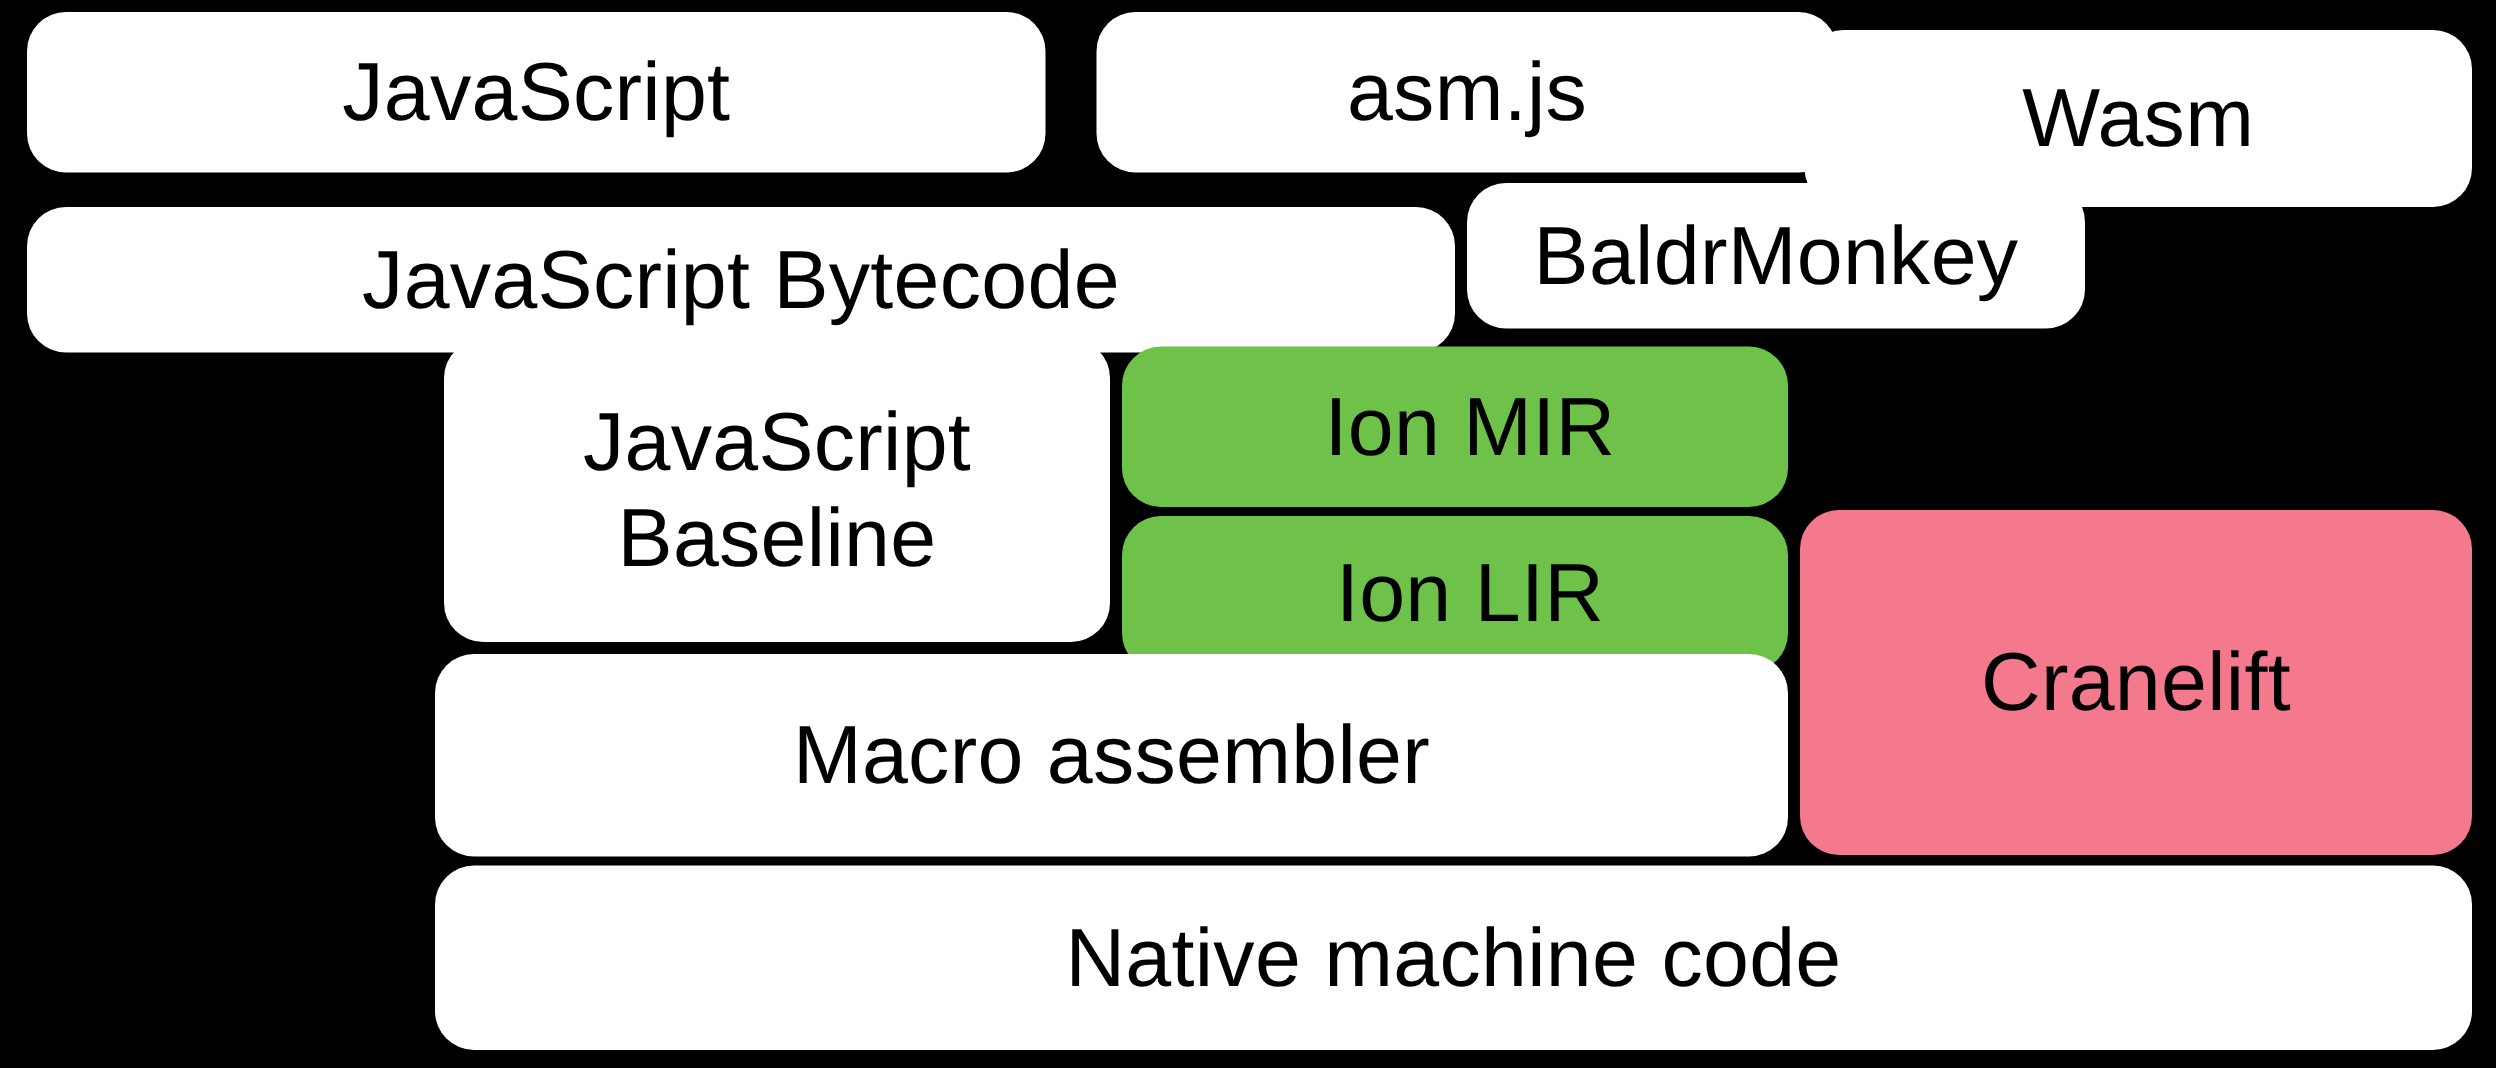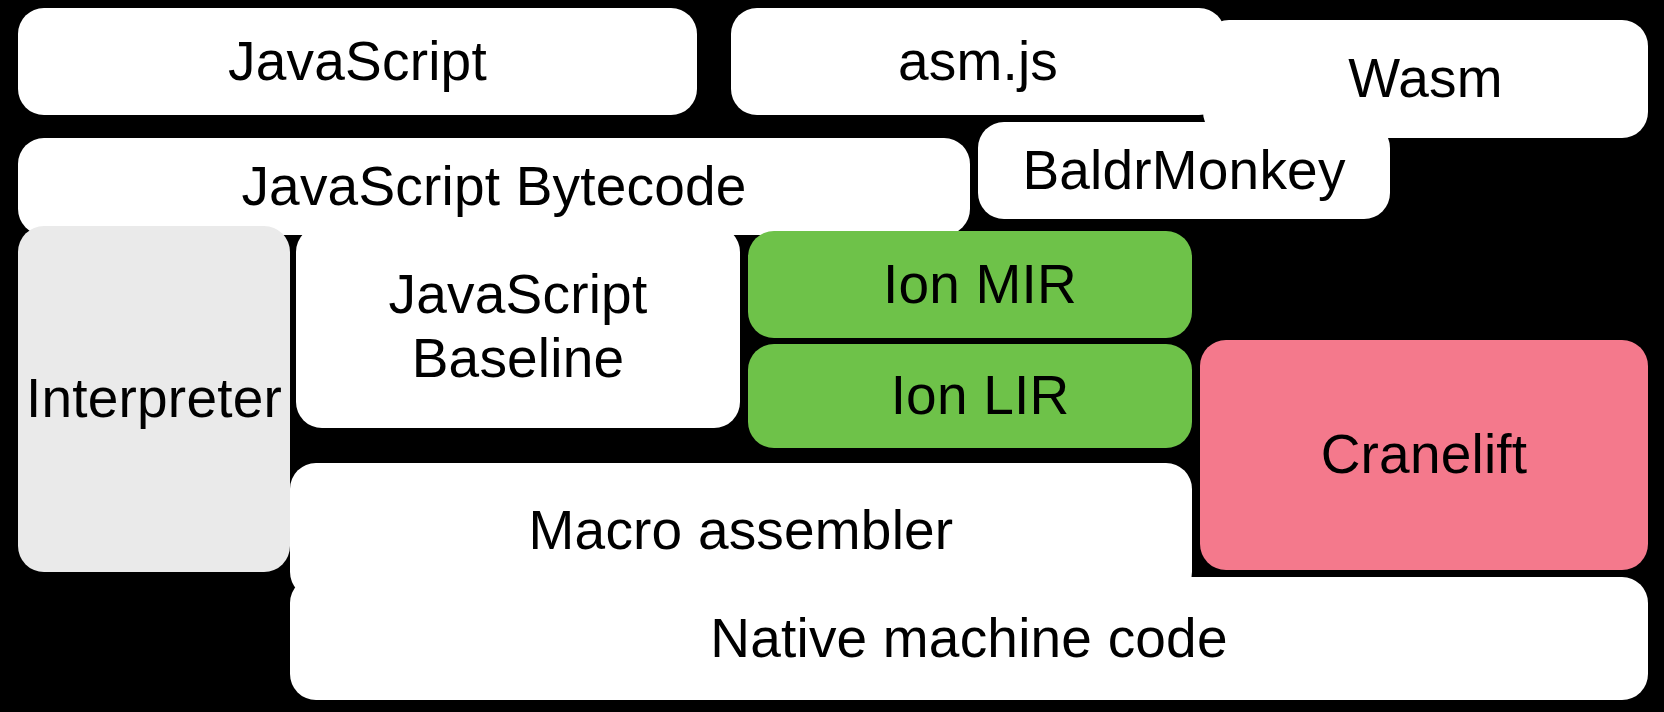--- a/index.html
+++ b/index.html
@@ -44,42 +44,41 @@
 
   
   #n-js-bytecode     { left: 18px;   top: 122px; width: 952px; height: 97px; margin-top: 16px; }
   #n-baldrmonkey     { left: 978px;  top: 122px; width: 412px; height: 97px; }
 
   
   #n-interpreter     { left: 18px;   top: 226px; width: 272px; height: 346px; }
   #n-js-baseline     { left: 296px;  top: 226px; width: 444px; height: 202px; }
   #n-ion-mir         { left: 748px;  top: 231px; width: 444px; height: 107px; }
   #n-ion-lir         { left: 748px;  top: 344px; width: 444px; height: 104px; }
-  #n-macro-assembler { left: 290px;  top: 436px; width: 902px; height: 135px; margin-top: 27px; }
+  #n-macro-assembler { left: 290px;  top: 436px; width: 902px; height: 135px; }
   #n-cranelift       { left: 1200px; top: 340px; width: 448px; height: 230px; }
 
   
   #n-native-code     { left: 290px;  top: 577px; width: 1358px; height: 123px; }
 </style>
 </head>
 <body>
 
 <div id="stage">
 
   <div class="node" id="n-javascript">JavaScript</div>
 
   <div class="node" id="n-asmjs">asm.js</div>
 
   <div class="node" id="n-wasm">Wasm</div>
 
   <div class="node" id="n-js-bytecode">JavaScript Bytecode</div>
 
   <div class="node" id="n-baldrmonkey">BaldrMonkey</div>
 
-  <div class="node gray" id="n-interpreter">Interpreter</div>
 
   <div class="node" id="n-js-baseline">JavaScript
 Baseline</div>
 
   <div class="node green" id="n-ion-mir">Ion MIR</div>
 
   <div class="node green" id="n-ion-lir">Ion LIR</div>
 
   <div class="node" id="n-macro-assembler">Macro assembler</div>
 

